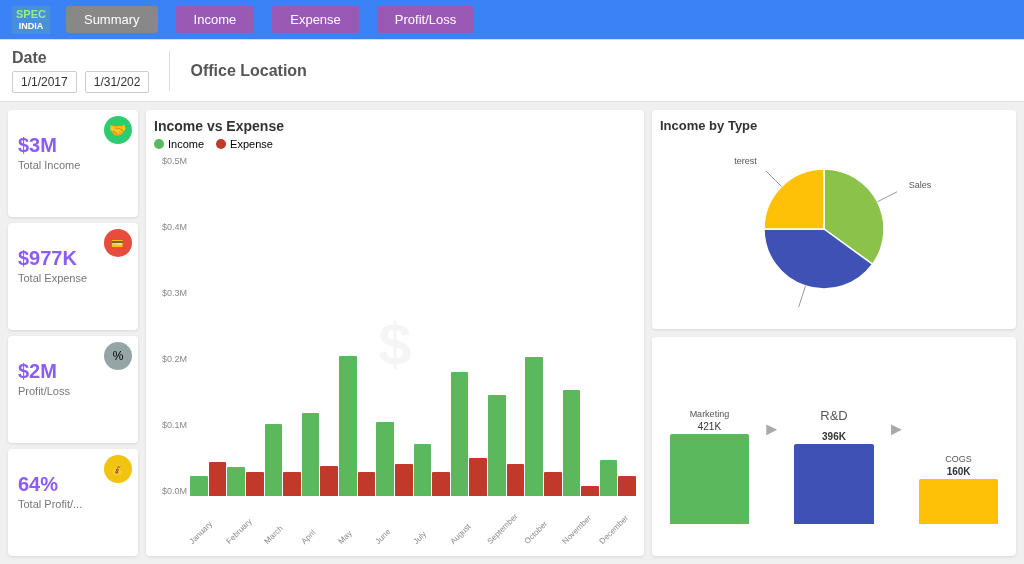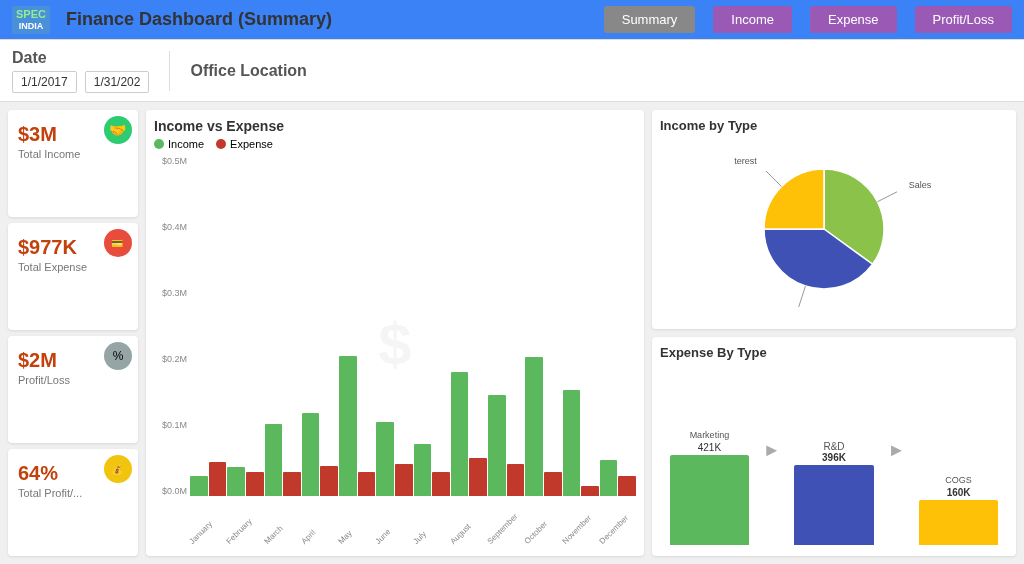--- a/index.html
+++ b/index.html
@@ -146,22 +146,22 @@
       justify-content: center;
       font-size: 14px;
     }
     .kpi-icon.green { background: #2ecc71; }
     .kpi-icon.red { background: #e74c3c; }
     .kpi-icon.gray { background: #95a5a6; }
     .kpi-icon.gold { background: #f1c40f; }
     .kpi-value {
       font-size: 20px;
       font-weight: bold;
-      color: #c2410c;
-      margin-top: 5px;
+      color: #8b5cf6;
+      margin-top: 16px;
     }
     .kpi-label {
       font-size: 11px;
       color: #777;
       margin-top: 2px;
     }
 
     
     .chart-panel {
       background: white;
@@ -248,21 +248,20 @@
 </head>
 <body>
 
 <div class="header">
   <div class="logo">
     <div class="logo-box">
       <span class="spec">SPEC</span>
       <span>INDIA</span>
     </div>
   </div>
-  <span class="header-title">Finance Dashboard (Summary)</span>
   <div class="nav-tabs">
     <button class="nav-tab active">Summary</button>
     <button class="nav-tab purple">Income</button>
     <button class="nav-tab purple">Expense</button>
     <button class="nav-tab purple">Profit/Loss</button>
   </div>
 </div>
 
 <div class="filters-row">
   <div class="filter-group">
@@ -413,30 +412,29 @@
             <text x="174.64561979789494" y="36.87090252474306" font-size="9" fill="#555" text-anchor="start" dominant-baseline="middle">Sales</text>
             <line x1="71.45898033750316" y1="137.06339097770922" x2="64.66060646125432" y2="157.9866343362026" stroke="#999" stroke-width="1"></line>
             <text x="60.64338553438" y="170.3503690480396" font-size="9" fill="#555" text-anchor="end" dominant-baseline="middle">Revenue</text>
             <line x1="47.57359312880714" y1="37.573593128807154" x2="32.01724394270309" y2="22.01724394270311" stroke="#999" stroke-width="1"></line>
             <text x="22.82485578727797" y="12.824855787277997" font-size="9" fill="#555" text-anchor="end" dominant-baseline="middle">Interest</text>
           </svg>
       </div>
     </div>
 
     <div class="expense-type-card">
-      <div class="section-title">Expense By Type</div>
       <div id="hbar-container" style="display:flex; gap:4px; align-items:flex-end; height:calc(100% - 24px);">
           <div style="display:flex; flex-direction:column; align-items:center; flex:1; justify-content:flex-end;">
             <div style="font-size:9px; color:#555; text-align:center; margin-bottom:2px;">Marketing</div>
             <div style="font-size:10px; font-weight:normal; color:#333; margin-bottom:2px;">421K</div>
             <div style="width:80%; height:90px; background:#5cb85c; border-radius:2px 2px 0 0;"></div>
           </div>
           <div style="display:flex; align-items:center; align-self:center; padding-bottom:10px; color:#aaa; font-size:18px;">►</div>
           <div style="display:flex; flex-direction:column; align-items:center; flex:1; justify-content:flex-end;">
-            <div style="font-size:10px; color:#555; text-align:right; margin-bottom:0;">R&amp;D</div>
+            <div style="font-size:13px; color:#555; text-align:right; margin-bottom:8px;">R&amp;D</div>
             <div style="font-size:10px; font-weight:bold; color:#333; margin-bottom:2px;">396K</div>
             <div style="width:80%; height:80px; background:#3F51B5; border-radius:2px 2px 0 0;"></div>
           </div>
           <div style="display:flex; align-items:center; align-self:center; padding-bottom:10px; color:#aaa; font-size:18px;">►</div>
           <div style="display:flex; flex-direction:column; align-items:center; flex:1; justify-content:flex-end;">
             <div style="font-size:9px; color:#555; text-align:center; margin-bottom:2px;">COGS</div>
             <div style="font-size:10px; font-weight:bold; color:#333; margin-bottom:2px;">160K</div>
             <div style="width:80%; height:45px; background:#FFC107; border-radius:2px 2px 0 0;"></div>
           </div>
         </div>

